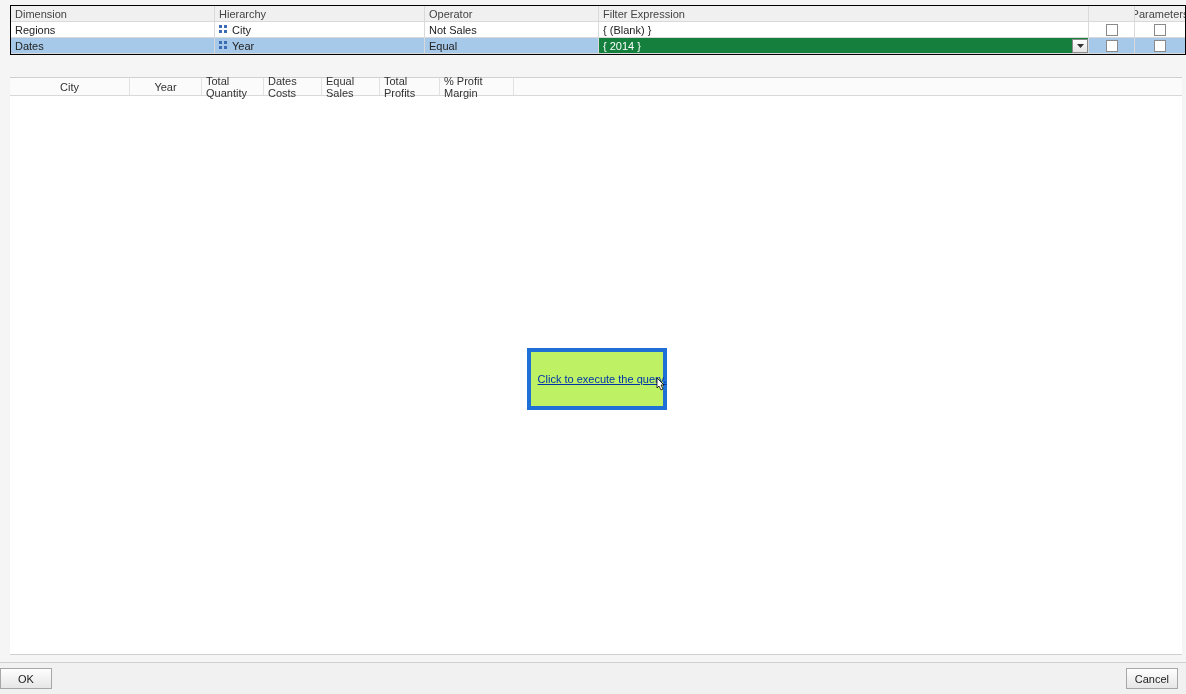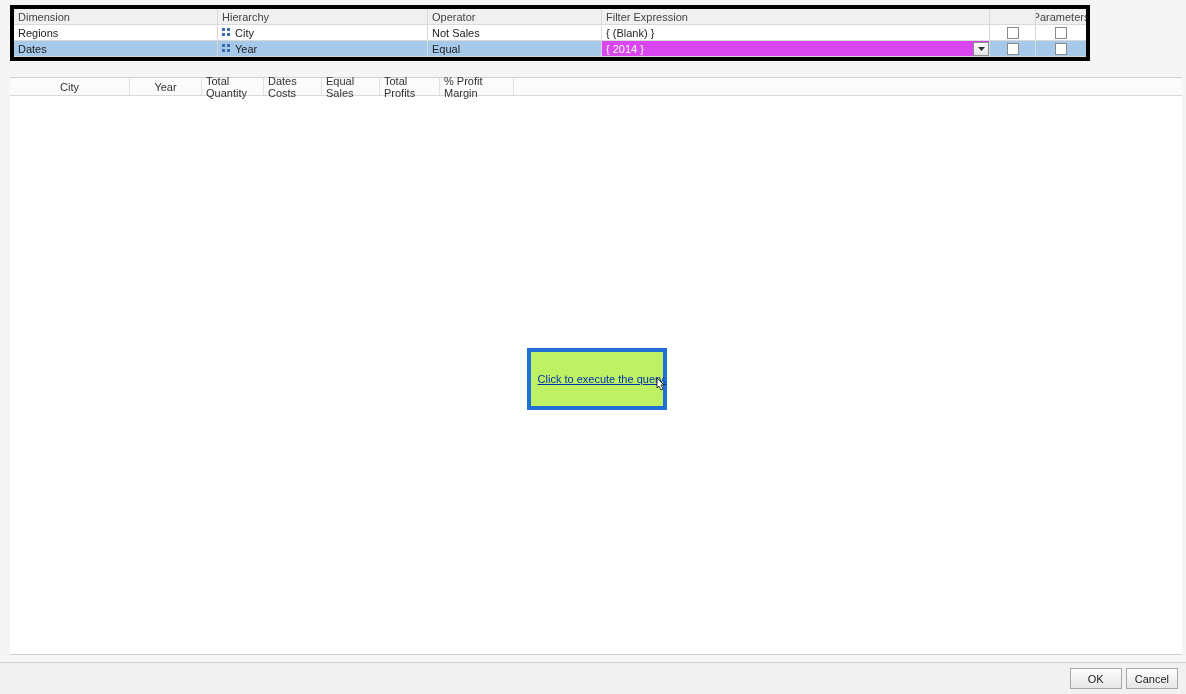--- a/index.html
+++ b/index.html
@@ -12,22 +12,22 @@
     width: 1186px;
     height: 694px;
     overflow: hidden;
     position: relative;
   }
   
   .filter-grid {
     position: absolute;
     left: 10px;
     top: 5px;
-    width: 1080px;
-    border: 4px solid #000000;
+    width: 1176px;
+    border: 1px solid #000000;
     background: #fff;
   }
   .fg-header, .fg-row {
     display: flex;
     height: 16px;
     border-bottom: 1px solid #d9d9d9;
   }
   .fg-header .fg-cell {
     background: #f0f0f0;
     color: #444;
@@ -41,21 +41,21 @@
     white-space: nowrap;
   }
   .fg-dim { width: 204px; }
   .fg-hier { width: 210px; }
   .fg-op { width: 174px; }
   .fg-expr { flex: 1; }
   .fg-chk1 { width: 46px; justify-content: center; }
   .fg-params { width: 50px; justify-content: center; border-right: none; }
   .fg-row-selected { background: #a6c9ea; }
   .fg-row-selected .fg-expr-drop {
-    background: #d946ef;
+    background: #15803d;
     color: #fff;
     display: flex;
     align-items: center;
     justify-content: space-between;
     width: 100%;
     height: 100%;
     padding-left: 4px;
   }
   .fg-hier-icon {
     display: inline-flex;
@@ -146,24 +146,24 @@
   
   .footer {
     position: absolute;
     left: 0;
     bottom: 0;
     width: 1186px;
     height: 32px;
     background: #f1f1f1;
     border-top: 1px solid #cfcfcf;
     display: flex;
-    justify-content: flex-end;
+    justify-content: space-between;
     align-items: center;
     padding-right: 8px;
-    gap: 4px;
+    gap: 20px;
   }
   .btn {
     min-width: 52px;
     height: 21px;
     border: 1px solid #a7a7a7;
     background: linear-gradient(#fefefe,#e6e6e6);
     font-size: 11px;
     display: inline-flex;
     align-items: center;
     justify-content: center;

